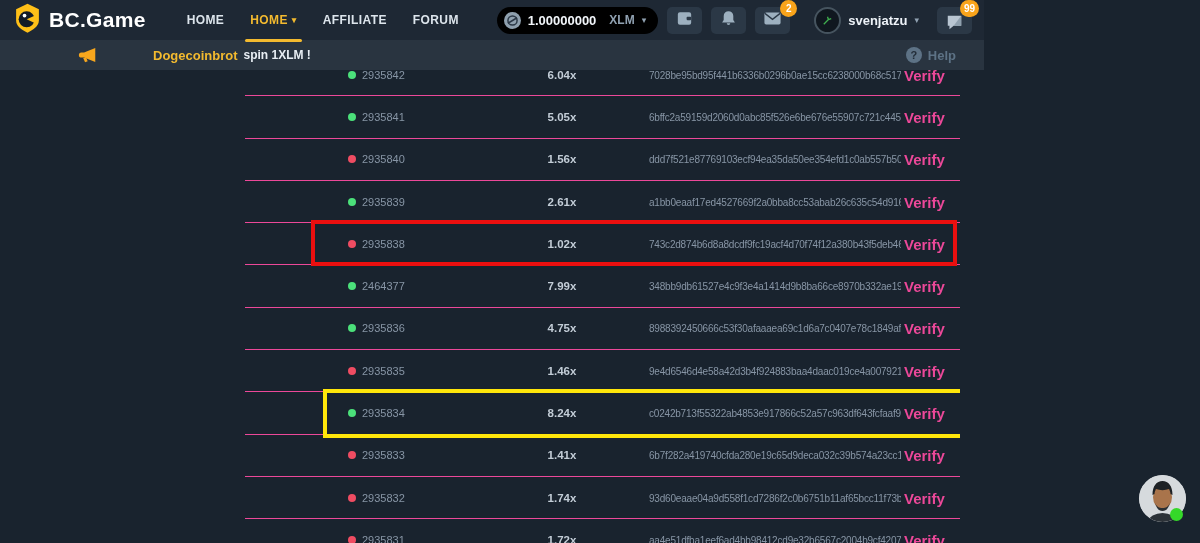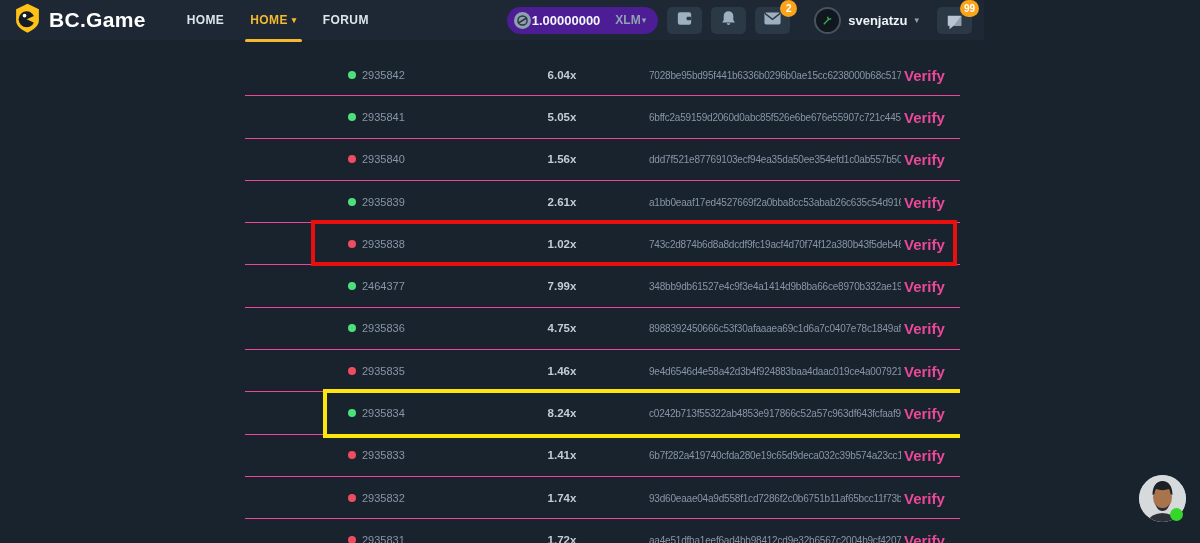--- a/index.html
+++ b/index.html
@@ -15,27 +15,27 @@
   .nav { display:flex; align-items:center; margin-left:28px; height:40px; }
   .nav-item { position:relative; height:40px; display:flex; align-items:center;
               padding:0 13px; color:#dde5ec; font-size:12px; font-weight:bold;
               letter-spacing:.4px; cursor:pointer; }
   .nav-item.active { color:#f3ba2f; }
   .nav-item.active .underline { position:absolute; left:8px; right:8px; bottom:-2px;
               height:3px; background:#f3ba2f; border-radius:2px; }
   .nav-caret { font-size:9px; margin-left:4px; color:#f3ba2f; }
 
   .nav-right { margin-left:auto; display:flex; align-items:center; margin-right:12px; }
-  .balance-pill { display:flex; align-items:center; gap:1px; background:#4c1d95;
+  .balance-pill { display:flex; align-items:center; gap:7px; background:#000000;
                   border-radius:15px; height:27px; padding:0 12px 0 7px; cursor:pointer; }
   .coin { width:17px; height:17px; border-radius:50%; background:#8fa0ae;
           display:flex; align-items:center; justify-content:center; }
   .coin svg { display:block; }
   .amount { color:#f2f6fa; font-size:13px; font-weight:bold; }
-  .currency { color:#90a1b1; font-size:12px; font-weight:bold; margin-left:14px; }
+  .currency { color:#90a1b1; font-size:12px; font-weight:bold; margin-left:6px; }
   .pill-caret, .user-caret { color:#90a1b1; font-size:9px; }
   .icon-btn { position:relative; width:35px; height:27px; background:#2b3846; border-radius:5px;
               margin-left:9px; display:flex; align-items:center; justify-content:center; cursor:pointer; }
   .badge { position:absolute; top:-7px; right:-7px; min-width:17px; height:17px; padding:0 4px;
            background:#f9a41b; border-radius:9px; color:#ffffff; font-size:10px; font-weight:bold;
            display:flex; align-items:center; justify-content:center; }
   .user { display:flex; align-items:center; gap:7px; margin-left:24px; cursor:pointer; }
   .avatar-sm { width:27px; height:27px; border-radius:50%; background:#10171f;
                border:2px solid #46545f; display:flex; align-items:center; justify-content:center; }
   .username { color:#eef3f8; font-size:13px; font-weight:bold; }
@@ -101,20 +101,23 @@
     <nav class="nav">
       <div class="nav-item">
         <span>HOME</span>
       </div>
       <div class="nav-item active">
         <span>HOME</span>
         <span class="nav-caret">▾</span>
         <span class="underline"></span>
       </div>
       <div class="nav-item">
+        <span>AFFILIATE</span>
+      </div>
+      <div class="nav-item">
         <span>FORUM</span>
       </div>
     </nav>
 
     <div class="nav-right">
       <div class="balance-pill">
         <span class="coin">
           <svg width="11" height="11" viewBox="0 0 12 12">
             <circle cx="6" cy="6" r="5" fill="none" stroke="#2b3846" stroke-width="1.6"></circle>
             <line x1="1" y1="9" x2="11" y2="3" stroke="#2b3846" stroke-width="1.6"></line>
@@ -168,20 +171,34 @@
           <svg width="17" height="16" viewBox="0 0 20 19">
             <path d="M2 2 h16 v12 h-9 l-5 4 v-4 h-2 Z" fill="#b9c6d2"></path>
             <path d="M18 2 v12 h-9 Z" fill="#8fa0ae"></path>
           </svg>
         </span>
         <span class="badge">99</span>
       </div>
     </div>
   </header>
 
+  <div class="announce">
+    <span class="megaphone">
+      <svg width="19" height="16" viewBox="0 0 22 18">
+        <path d="M20 1 L7 6 H4 a3 3 0 0 0-3 3 v0 a3 3 0 0 0 3 3 h3 l13 5 Z" fill="#f7a61d"></path>
+        <path d="M6 12.5 l2.2 4.8 3-1.1 -1.8-4.2 Z" fill="#f7a61d"></path>
+      </svg>
+    </span>
+    <span class="announce-hl">Dogecoinbrot</span>
+    <span class="announce-txt">spin 1XLM !</span>
+    <div class="help">
+      <span class="help-q">?</span>
+      <span class="help-label">Help</span>
+    </div>
+  </div>
 
   <div class="table-wrap">
     <div class="table-body">
   <div class="t-row">
     <span class="dot green"></span>
     <span class="game-id">2935842</span>
     <span class="mult">6.04x</span>
     <span class="hash">7028be95bd95f441b6336b0296b0ae15cc6238000b68c5178439</span>
     <span class="verify">Verify</span>
   </div>

